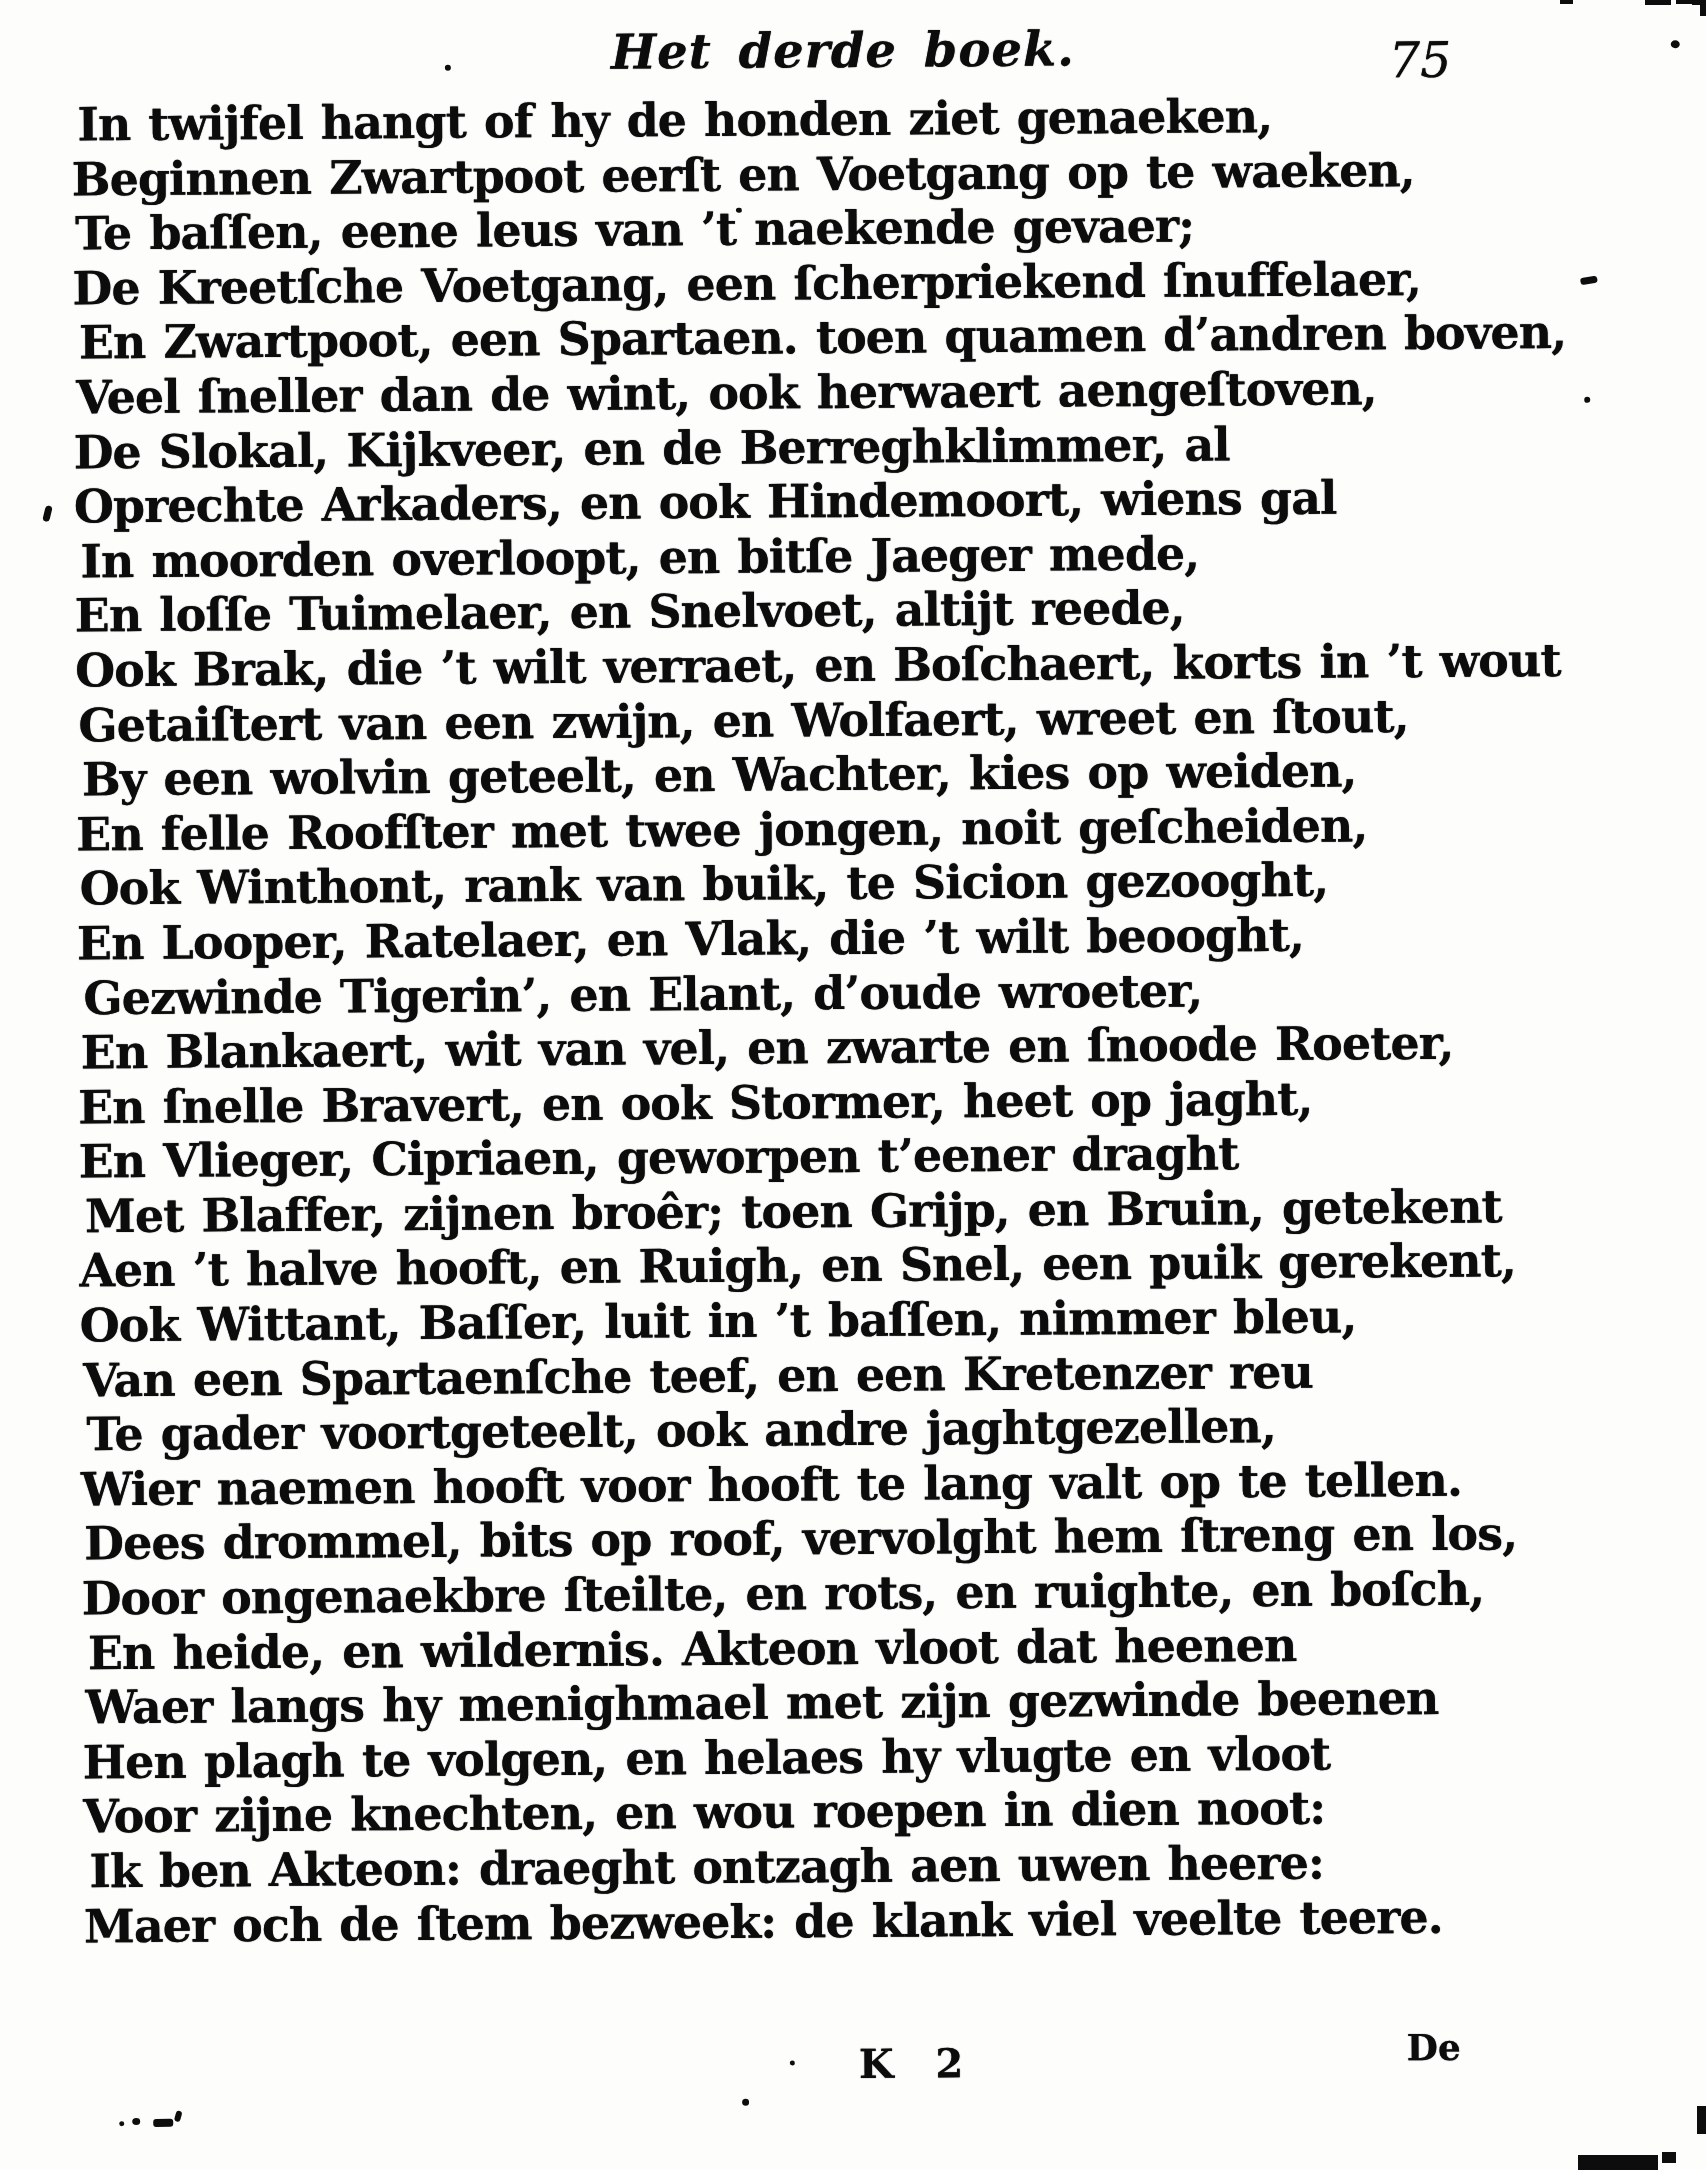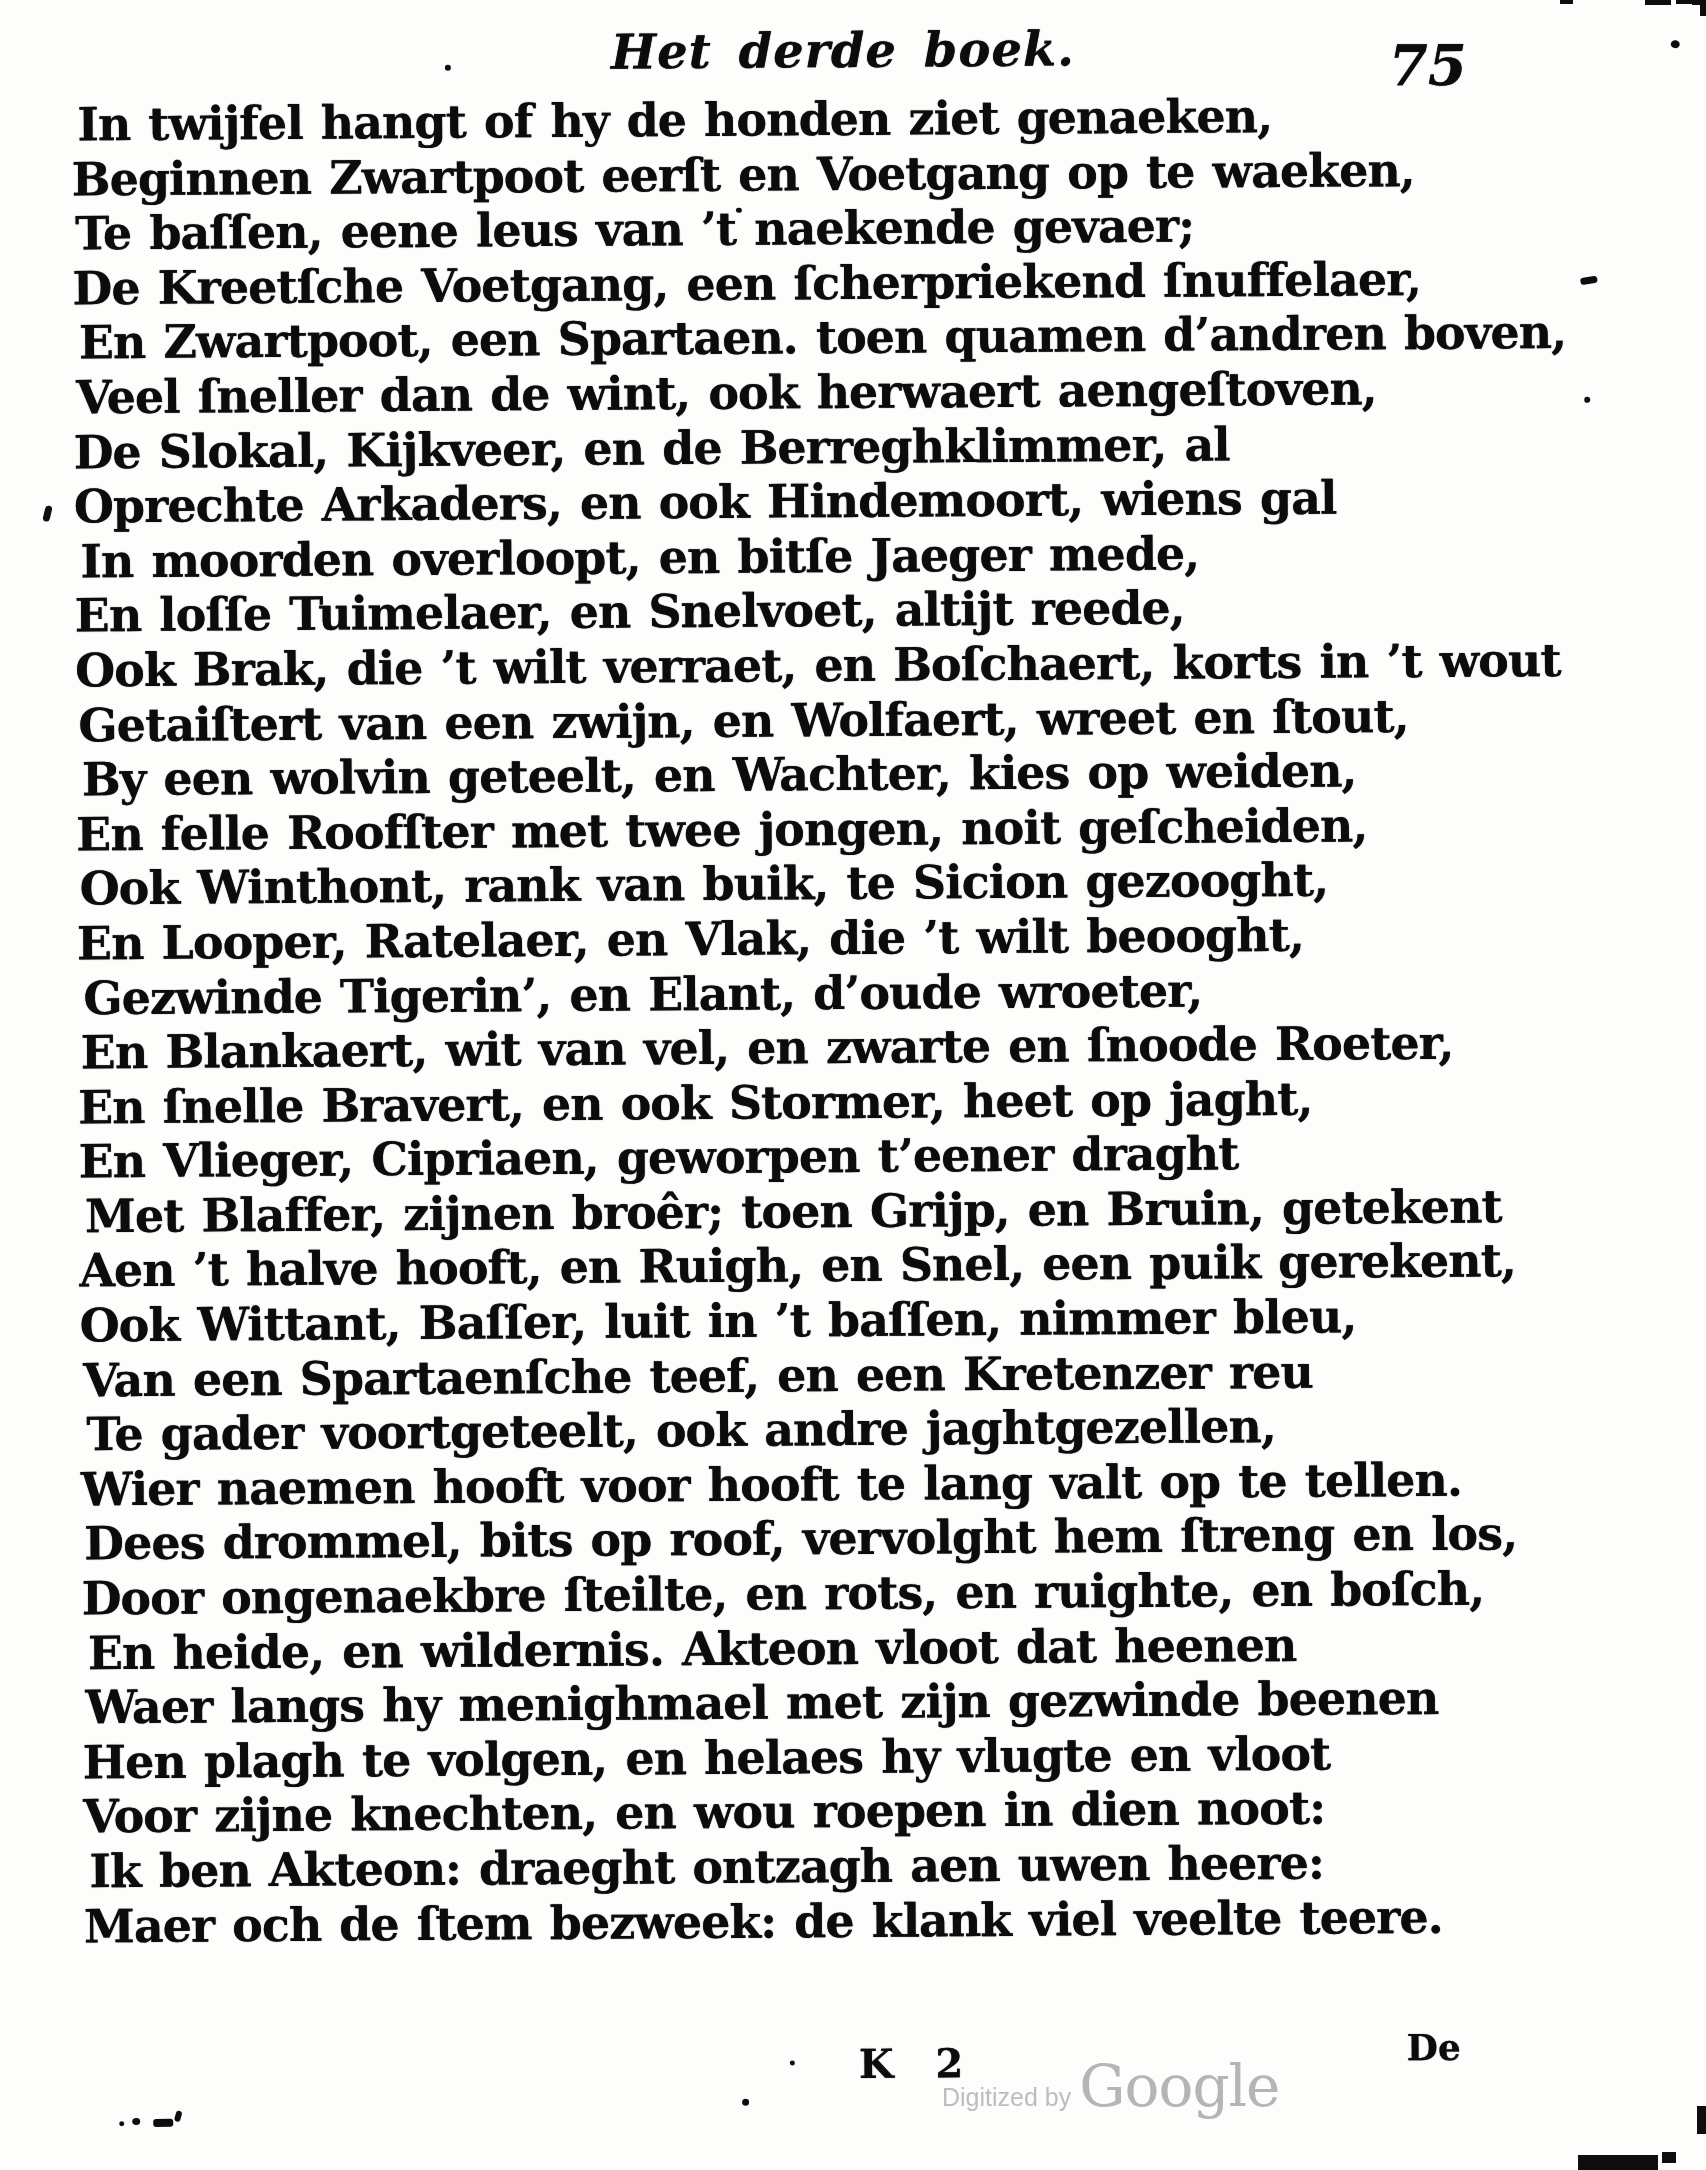--- a/index.html
+++ b/index.html
@@ -19,21 +19,21 @@
   }
   .title{
     position:absolute;left:618px;top:22px;
     font-style:italic;font-weight:700;
     font-size:48px;letter-spacing:1px;word-spacing:9px;
     text-shadow:0 0 1px rgba(0,0,0,.85);
     white-space:nowrap;
   }
   .pagenum{
     position:absolute;left:1396px;top:36px;
-    font-style:italic;font-weight:700;font-size:56px;
+    font-style:italic;font-weight:400;font-size:49px;
     text-shadow:0 0 1px rgba(0,0,0,.85);
   }
   .poem{
     position:absolute;left:78px;top:92px;width:1560px;
     font-weight:700;font-size:46px;line-height:54.6px;
     letter-spacing:-1px;word-spacing:3px;
     white-space:nowrap;
     text-shadow:0 0 1px rgba(0,0,0,.8);
   }
   .poem div:nth-child(3n){margin-left:3px;}
@@ -134,18 +134,14 @@
 
   <div class="sp" style="left:1560px;top:0;width:13px;height:4px;"></div>
   <div class="sp" style="left:1645px;top:0;width:26px;height:5px;"></div>
   <div class="sp" style="left:1676px;top:0;width:16px;height:4px;"></div>
   <div class="sp" style="left:1692px;top:0;width:14px;height:5px;"></div>
   <div class="sp" style="left:1700px;top:0;width:6px;height:16px;"></div>
   <div class="sp" style="left:1697px;top:2106px;width:9px;height:28px;"></div>
   <div class="sp" style="left:1578px;top:2155px;width:80px;height:15px;"></div>
   <div class="sp" style="left:1662px;top:2152px;width:14px;height:11px;"></div>
 
-  <div class="watermark">
-    <span class="wm-prefix">Digitized by</span>
-    <span class="wm-brand">Google</span>
-  </div>
 
 </div>
 
 </body></html>

